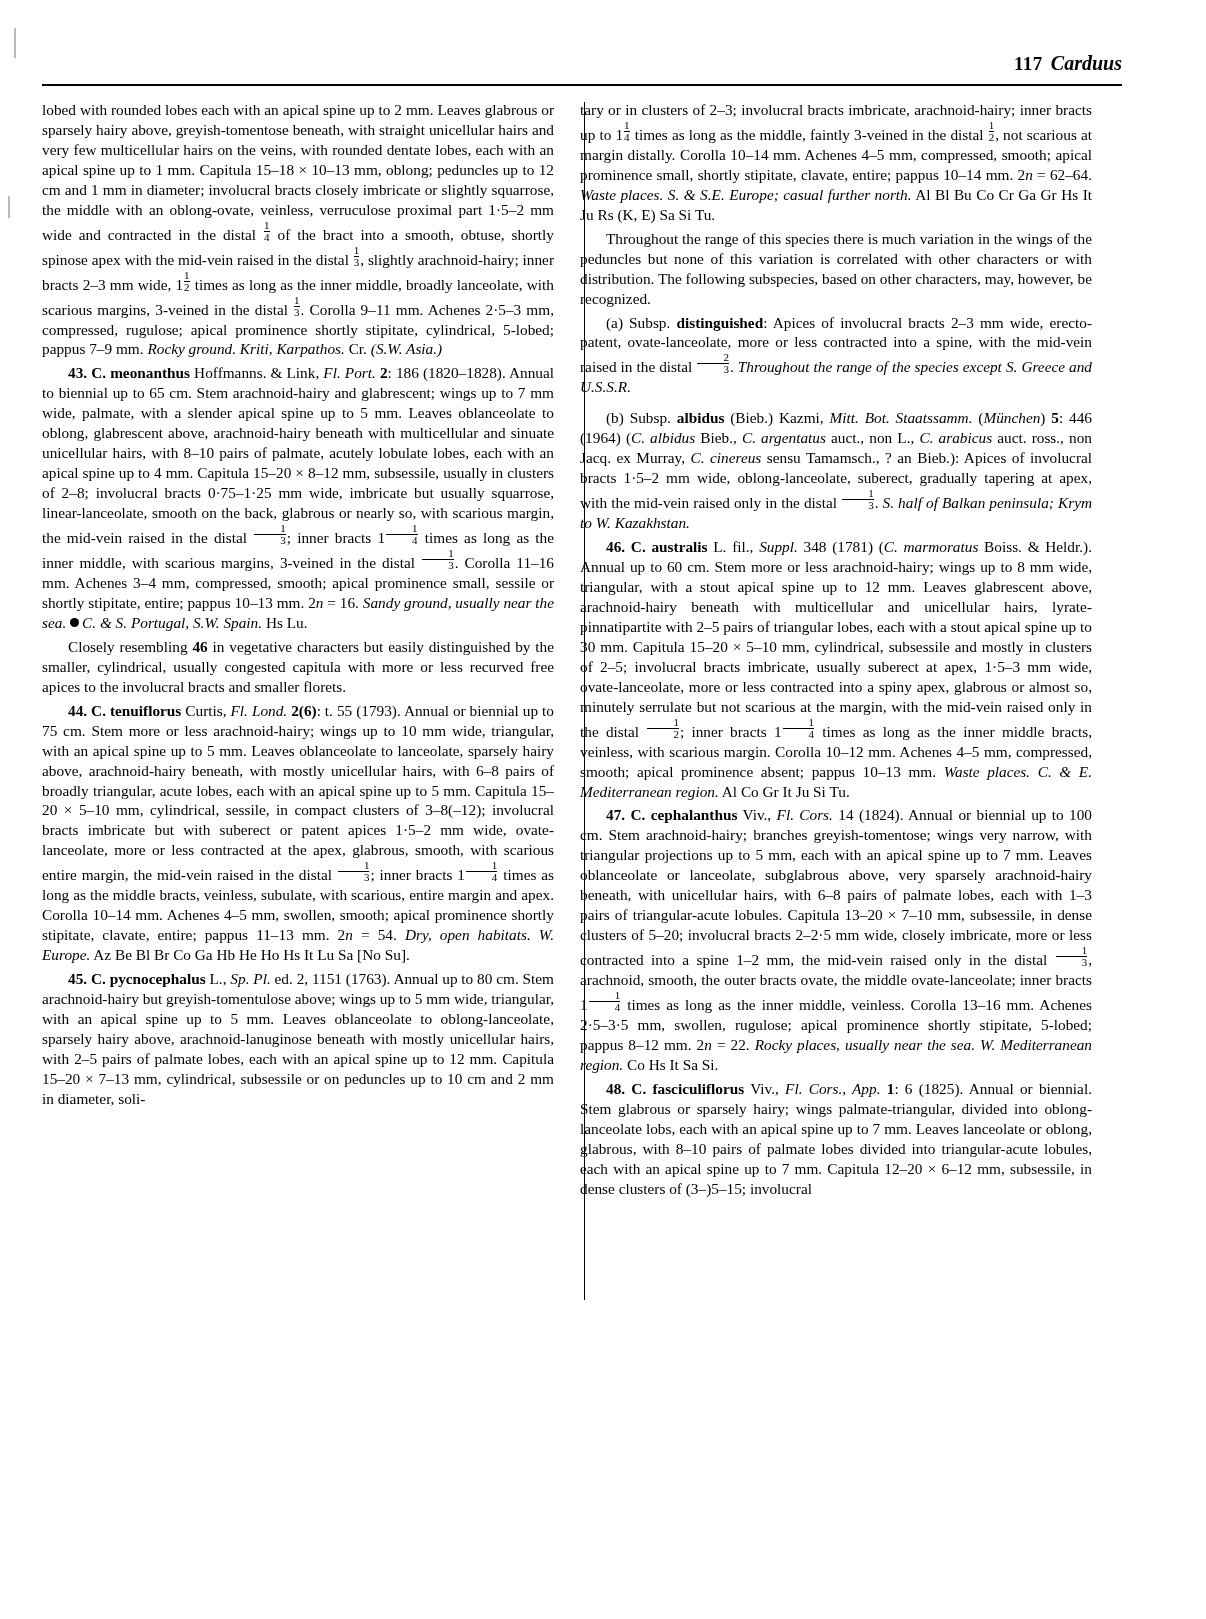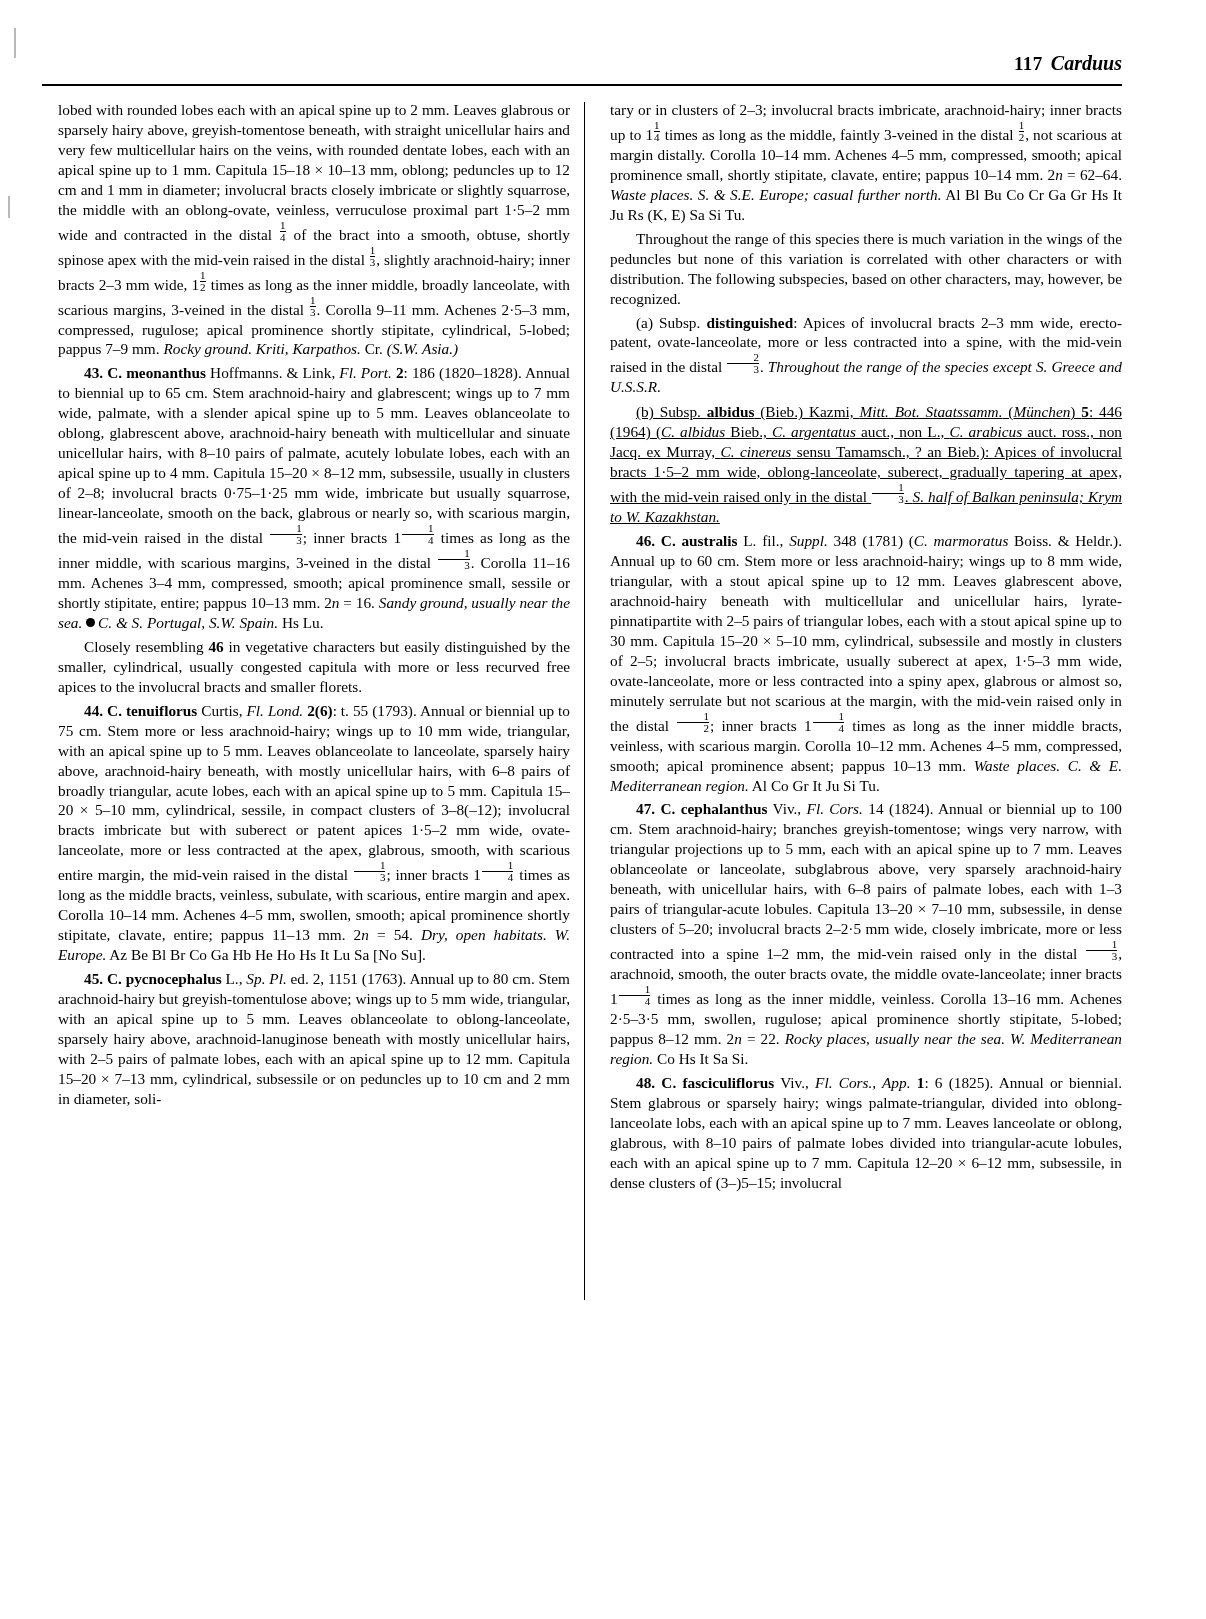--- a/index.html
+++ b/index.html
@@ -57,42 +57,41 @@
   .col {
     position: absolute;
     top: 0;
     width: 512px;
     font-size: 15.3px;
     line-height: 1.305;
     text-align: justify;
     -webkit-hyphens: none;
     hyphens: none;
   }
-  .col-left { left: 16px; }
-  .col-right { left: 568px; }
+  .col-left { left: 0; }
+  .col-right { left: 538px; }
   .divider {
     position: absolute;
     left: 542px;
     top: 2px;
     width: 1px;
     height: 1290px;
     background: #000;
   }
   p {
     margin: 0 0 0 0;
     text-indent: 0;
   }
   p.para {
     margin-top: 4px;
     text-indent: 26px;
   }
   p.sub {
-    margin-top: 5px;
+    margin-top: 11px;
     text-indent: 26px;
-    text-decoration: underline;
   }
   .i { font-style: italic; }
   .b { font-weight: bold; }
   .frac {
     display: inline-block;
     font-size: 11px;
     line-height: 1;
     vertical-align: -1px;
     text-align: center;
     margin: 0 1px;

